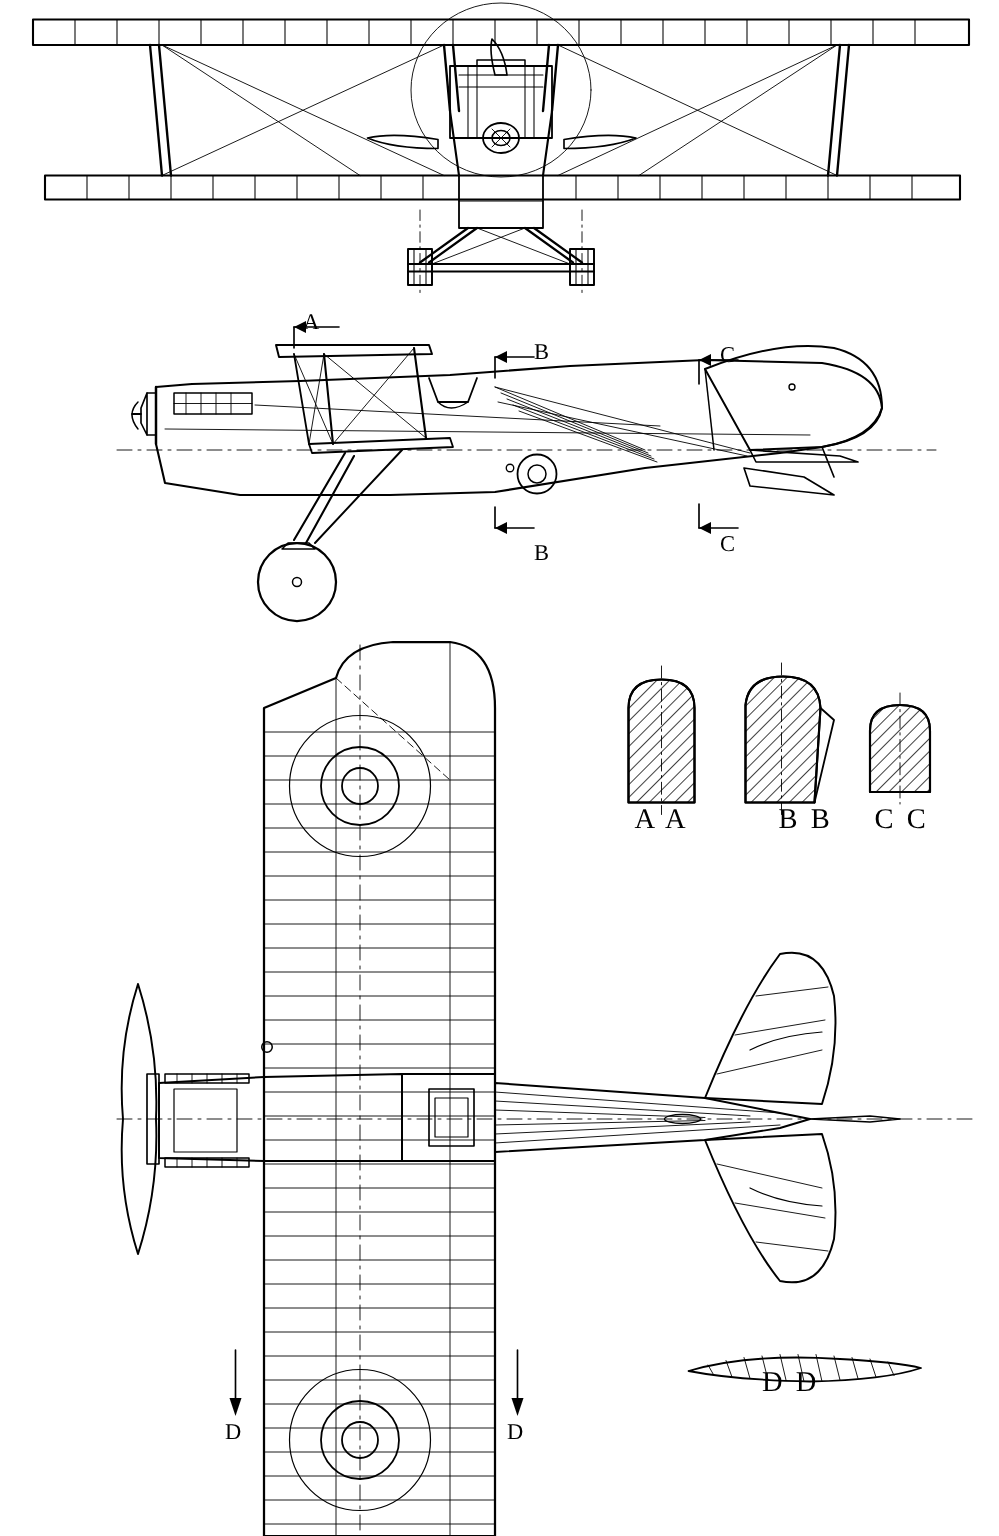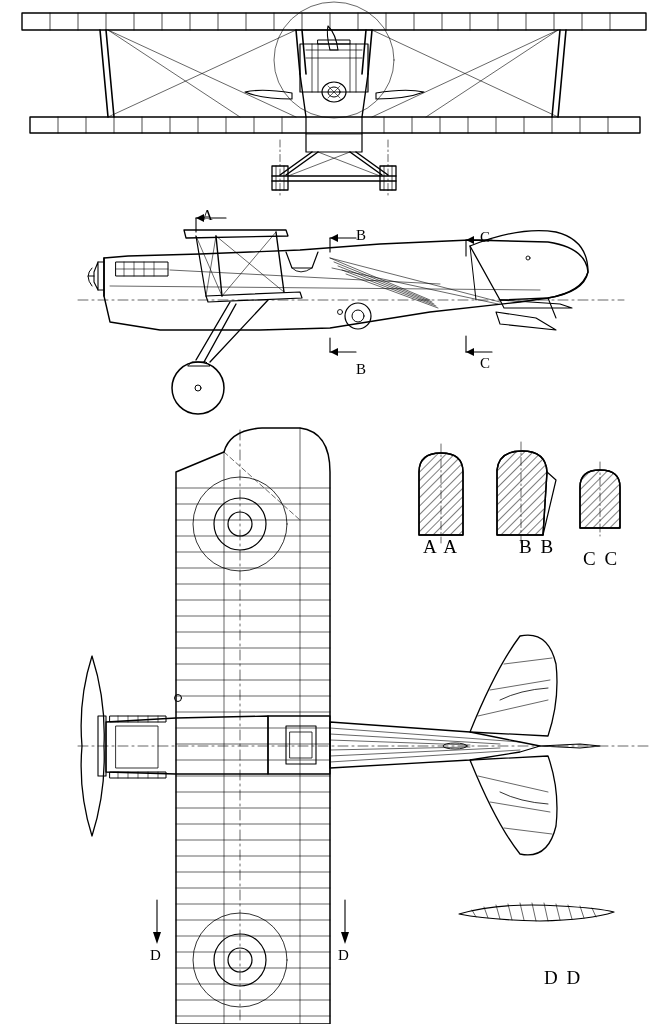--- a/index.html
+++ b/index.html
@@ -480,16 +480,16 @@
   <div class="callout" style="left:356px; top:228px;">B</div>
   <div class="callout" style="left:356px; top:362px;">B</div>
   <div class="callout" style="left:480px; top:230px;">C</div>
   <div class="callout" style="left:480px; top:356px;">C</div>
 
   <div class="callout" style="left:150px; top:948px;">D</div>
   <div class="callout" style="left:338px; top:948px;">D</div>
 
   <div class="section-label" style="left:423px; top:537px;">A A</div>
   <div class="section-label" style="left:519px; top:537px;">B B</div>
-  <div class="section-label" style="left:583px; top:537px;margin-top:12px;">C C</div>
-  <div class="section-label" style="left:508px; top:968px;margin-left:36px;">D D</div>
+  <div class="section-label" style="left:583px; top:537px;">C C</div>
+  <div class="section-label" style="left:508px; top:912px;">D D</div>
 
 </div>
 
 </body></html>

